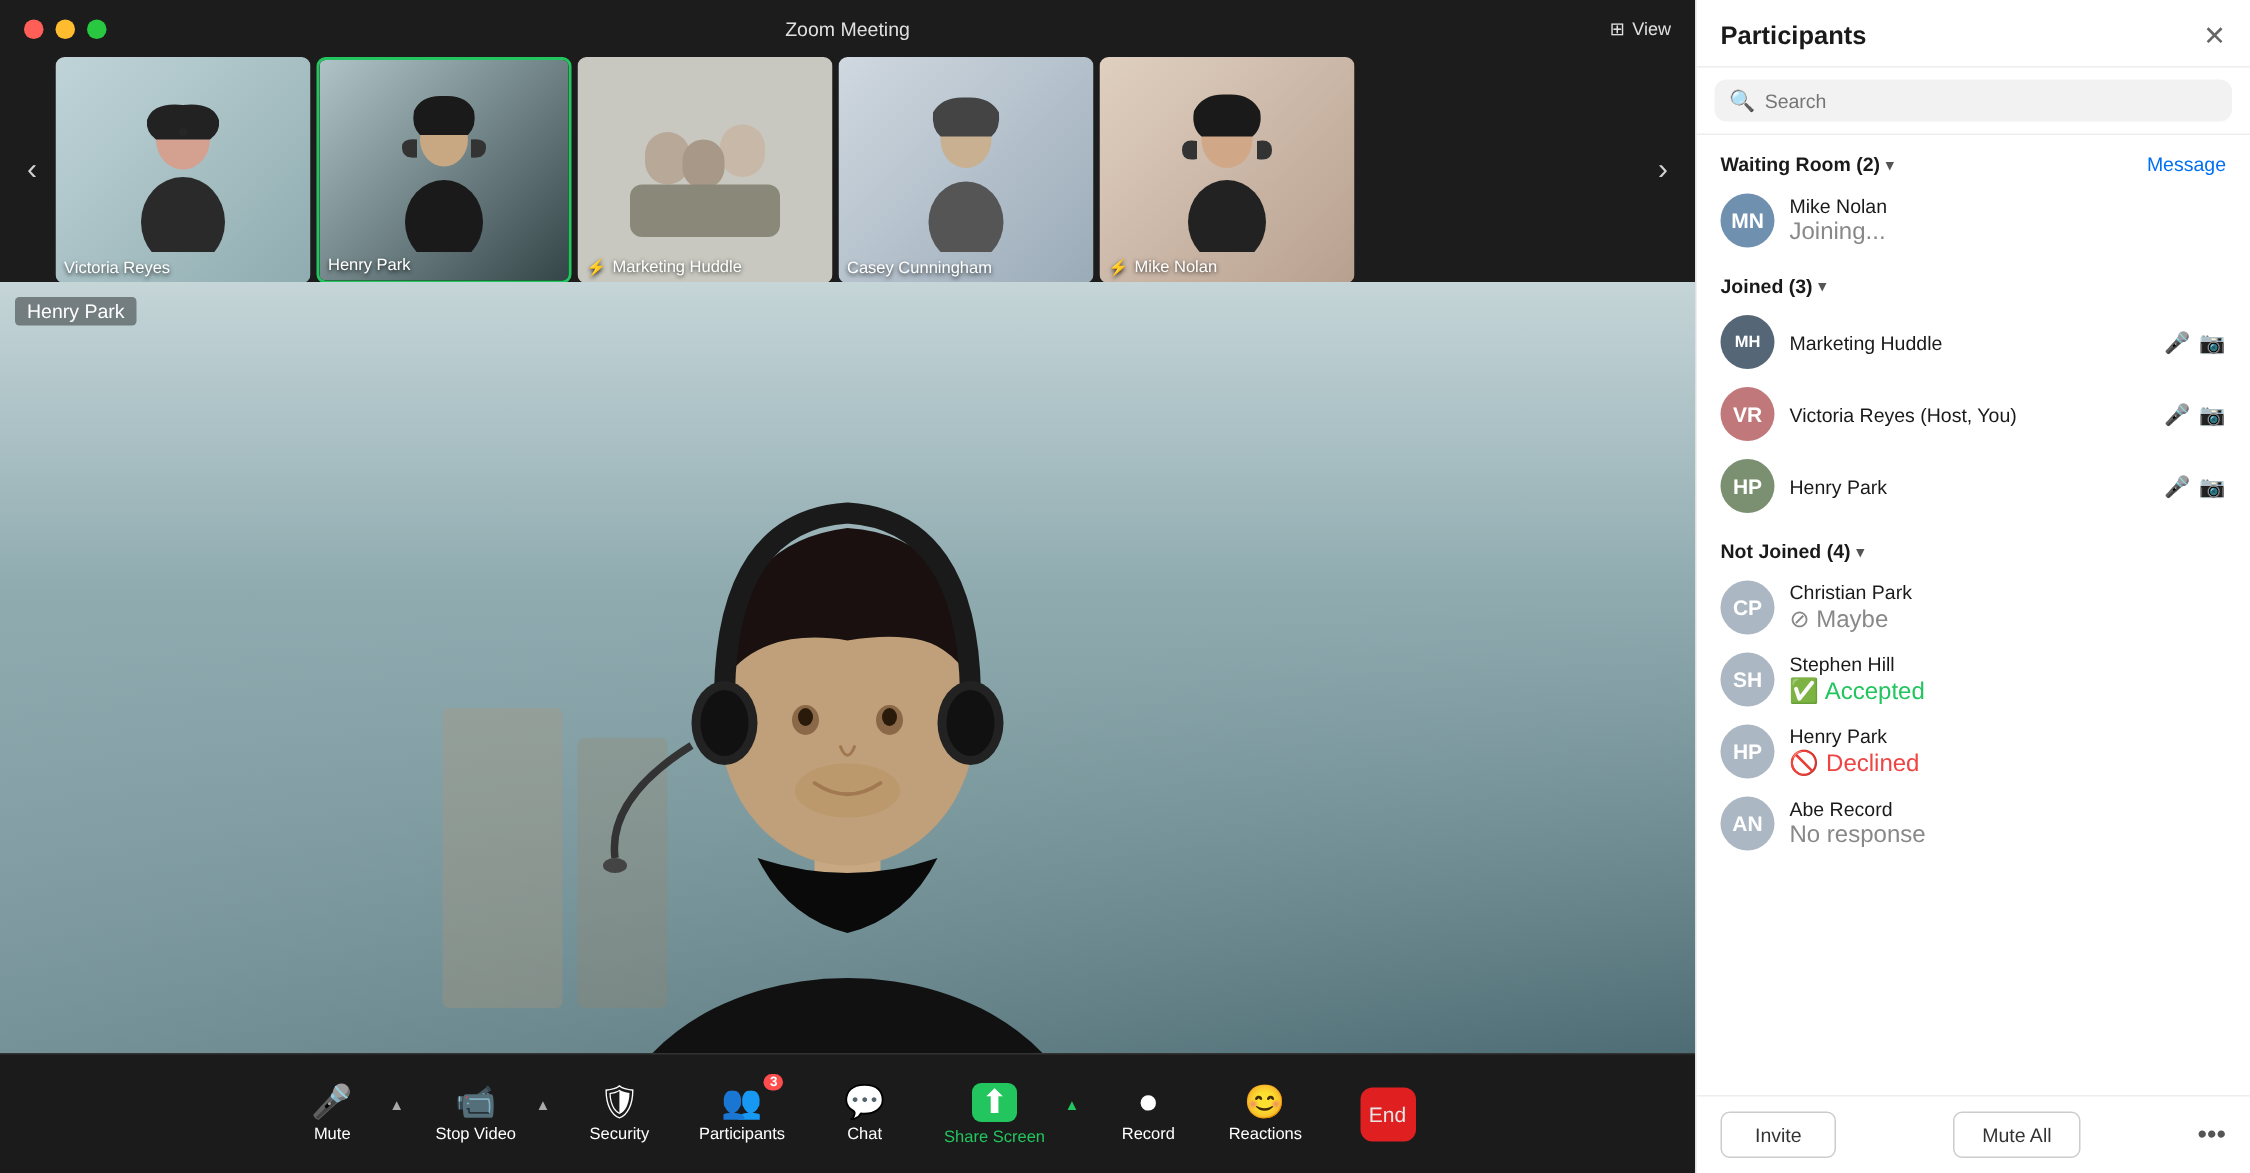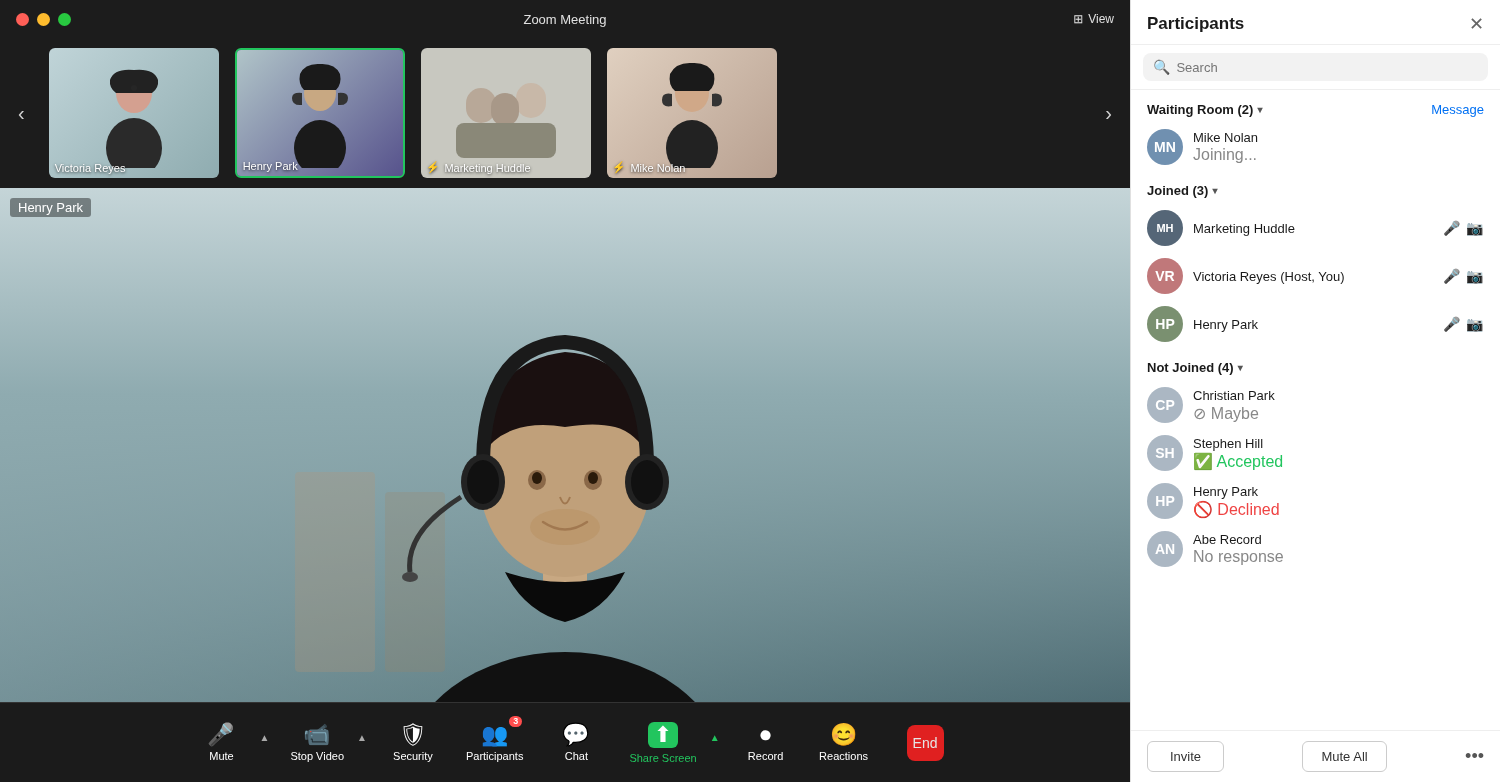--- a/index.html
+++ b/index.html
@@ -80,27 +80,26 @@
       opacity: 0.8;
       user-select: none;
     }
     .thumbnails {
       display: flex;
       gap: 4px;
       flex: 1;
     }
     .thumb {
       width: 170px;
-      height: 130px;
+      height: 151px;
       border-radius: 6px;
       overflow: hidden;
       position: relative;
-      background: #4c1d95;
+      background: #000000;
       flex-shrink: 0;
-      margin-left: 12px;
     }
     .thumb.active {
       border: 2px solid #22c55e;
     }
     .thumb-bg {
       width: 100%;
       height: 100%;
       display: flex;
       align-items: center;
       justify-content: center;
@@ -451,20 +450,32 @@
             <rect x="35" y="25" width="28" height="33" rx="14" fill="#a89888"></rect>
             <rect x="0" y="55" width="100" height="35" rx="8" fill="#8a8878"></rect>
           </svg>
         </div>
         <div class="thumb-label">
           <span class="muted-icon">⚡</span>
           <span>Marketing Huddle</span>
         </div>
       </div>
 
+      <div class="thumb">
+        <div class="thumb-bg" style="background: linear-gradient(135deg, #d0d8e0, #9aabb8);">
+          <svg width="80" height="110" viewBox="0 0 80 110">
+            <ellipse cx="40" cy="35" rx="17" ry="19" fill="#c8b090"></ellipse>
+            <ellipse cx="40" cy="90" rx="25" ry="27" fill="#555"></ellipse>
+            <path d="M23 33 Q17 28 18 17 Q24 6 40 7 Q56 6 62 17 Q63 28 57 33" fill="#444"></path>
+          </svg>
+        </div>
+        <div class="thumb-label">
+          <span>Casey Cunningham</span>
+        </div>
+      </div>
 
       <div class="thumb">
         <div class="thumb-bg" style="background: linear-gradient(135deg, #e0d0c0, #b8a090);">
           <svg width="80" height="110" viewBox="0 0 80 110">
             <ellipse cx="40" cy="35" rx="17" ry="19" fill="#d0a888"></ellipse>
             <ellipse cx="40" cy="90" rx="26" ry="28" fill="#222"></ellipse>
             <path d="M23 33 Q16 27 18 16 Q24 4 40 5 Q56 4 62 16 Q64 27 57 33" fill="#1a1a1a"></path>
             <path d="M20 36 Q10 34 10 42 Q10 50 20 48" fill="#333"></path>
             <path d="M60 36 Q70 34 70 42 Q70 50 60 48" fill="#333"></path>
           </svg>

